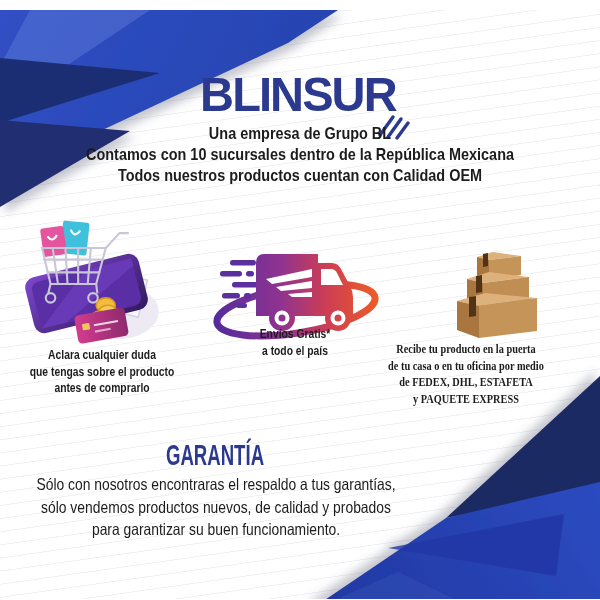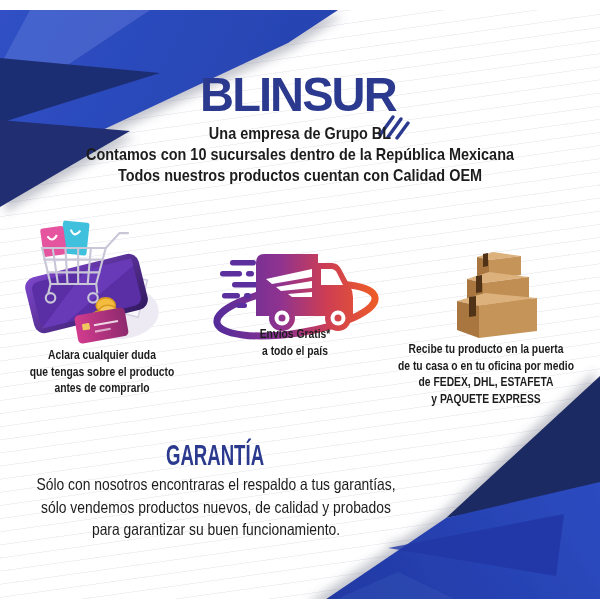--- a/index.html
+++ b/index.html
@@ -31,21 +31,21 @@
   .icon{position:absolute;}
   .icon-cart{left:18px;top:204px;}
   .icon-truck{left:208px;top:226px;}
   .icon-boxes{left:451px;top:224px;}
 
   .caption{position:absolute;text-align:center;color:#1c1c1c;font-weight:bold;
     font-size:12px;line-height:16.5px;}
   .caption div{transform:scaleX(.86);transform-origin:center;}
   .cap-1{left:8px;top:337px;width:188px;}
   .cap-2{left:205px;top:316px;width:180px;}
-  .cap-3{left:380px;top:331px;width:212px;}
+  .cap-3{left:360px;top:331px;width:212px;font-family:Liberation Serif, serif;}
 
   .warranty-title{position:absolute;top:428px;left:115px;width:200px;
     text-align:center;font-size:30px;font-weight:bold;color:#2b3a8e;
     transform:scaleX(.62);transform-origin:center;letter-spacing:0px;}
   .warranty-text{position:absolute;top:463px;left:0px;width:432px;text-align:center;
     color:#1c1c1c;font-weight:normal;font-size:16.5px;line-height:22.5px;}
   .warranty-text div{transform:scaleX(.84);transform-origin:center;}
 </style>
 </head>
 <body>

